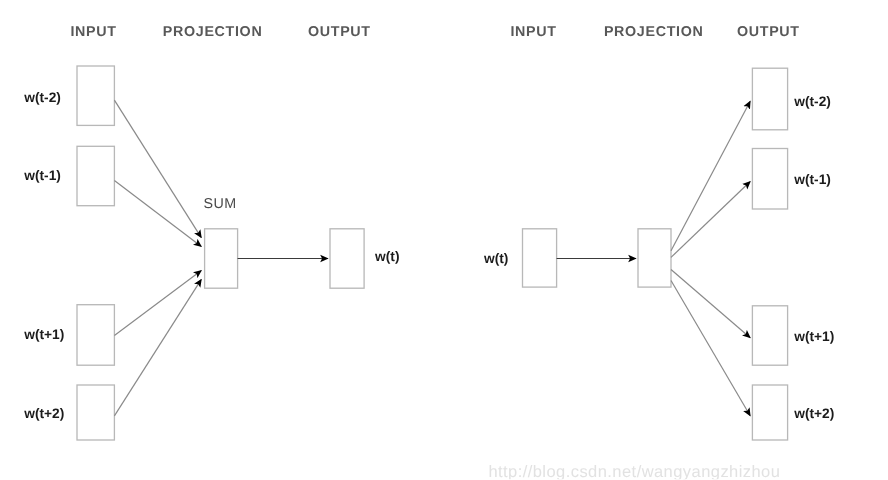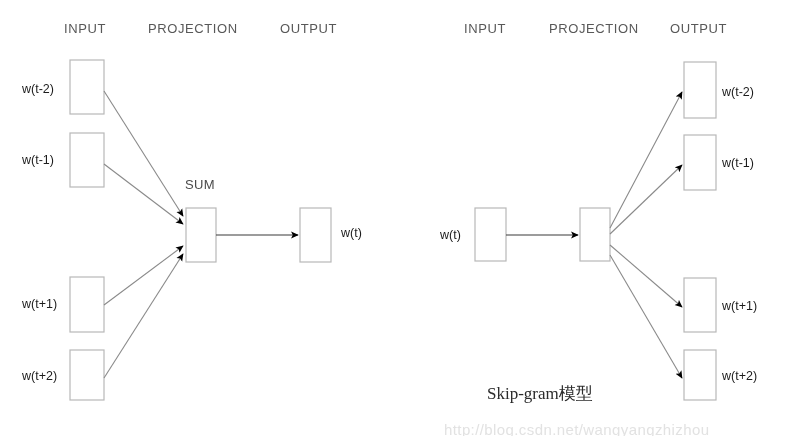--- a/index.html
+++ b/index.html
@@ -24,27 +24,29 @@
     width: 807px;
     height: 436px;
   }
   .col-header {
     position: absolute;
     font-family: "Liberation Sans", sans-serif;
     font-size: 13px;
     letter-spacing: 0.6px;
     color: #585858;
     white-space: nowrap;
+    font-weight: bold;
   }
   .node-label {
     position: absolute;
     font-family: "Liberation Sans", sans-serif;
     font-size: 12.5px;
     color: #1c1c1c;
     white-space: nowrap;
+    font-weight: bold;
   }
   .sum-label {
     position: absolute;
     font-family: "Liberation Sans", sans-serif;
     font-size: 13px;
     color: #4a4a4a;
     letter-spacing: 0.4px;
     white-space: nowrap;
     text-align: center;
   }
@@ -134,17 +136,16 @@
   <div class="col-header" style="left:549px; top:21px;">PROJECTION</div>
   <div class="col-header" style="left:670px; top:21px;">OUTPUT</div>
 
   <div class="node-label" style="left:440px; top:228px;">w(t)</div>
 
   <div class="node-label" style="left:722px; top:85px;">w(t-2)</div>
   <div class="node-label" style="left:722px; top:156px;">w(t-1)</div>
   <div class="node-label" style="left:722px; top:299px;">w(t+1)</div>
   <div class="node-label" style="left:722px; top:369px;">w(t+2)</div>
 
-  <div class="model-caption" style="left:487px; top:382px;">Skip-gram模型</div>
 
   <div class="watermark" style="left:444px; top:407px;">http://blog.csdn.net/wangyangzhizhou</div>
 
 </div>
 
 </body></html>

